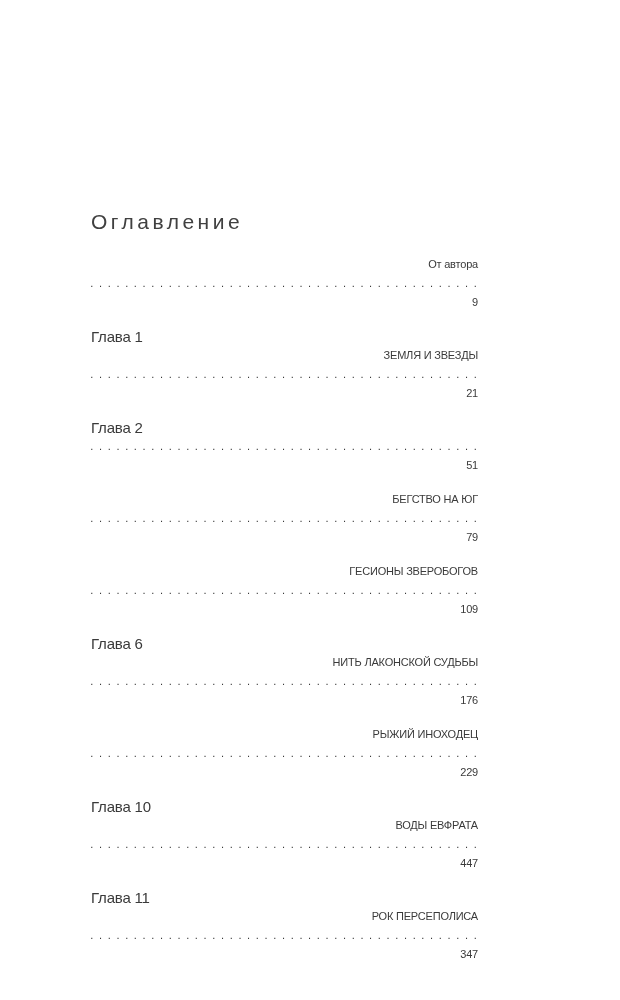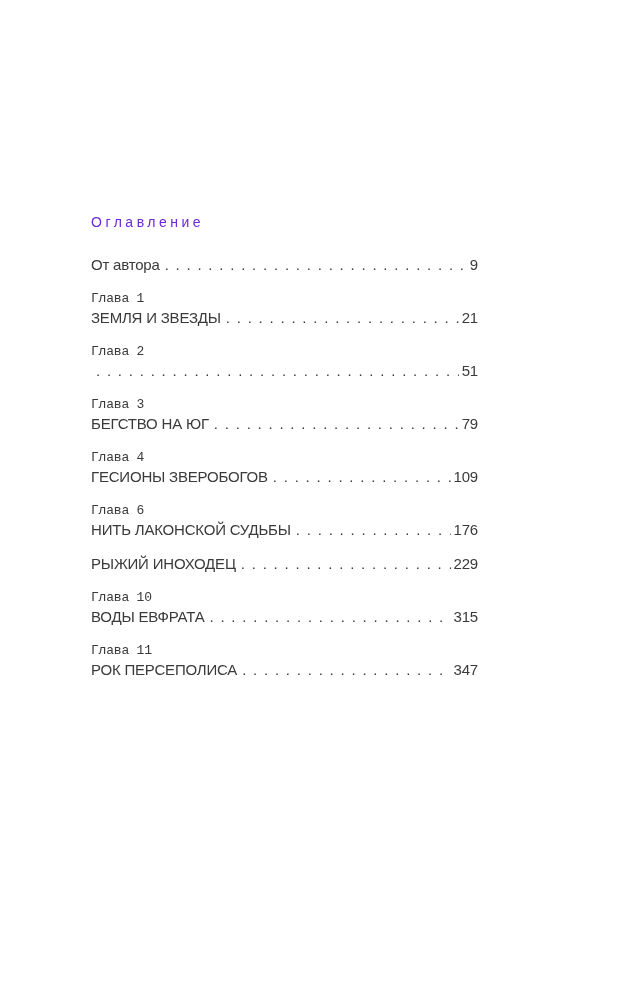--- a/index.html
+++ b/index.html
@@ -16,46 +16,46 @@
     font-family: "Liberation Sans", sans-serif;
     color: #3a3a3a;
   }
   .content {
     position: absolute;
     left: 91px;
     top: 210px;
     width: 387px;
   }
   .toc-heading {
-    font-size: 14px;
+    font-size: 21px;
     line-height: 24px;
     font-weight: 400;
     letter-spacing: 3.5px;
     margin: 0 0 21px 0;
-    color: #6d28d9;
+    color: #404040;
   }
   .toc-list {
     margin: 0;
     padding: 0;
   }
   .toc-entry {
     margin: 0 0 15px 0;
   }
   .chapter-line {
-    font-size: 13px;
+    font-size: 15px;
     line-height: 19px;
     letter-spacing: -0.2px;
     white-space: nowrap;
-    font-family: Liberation Mono, monospace;
   }
   .title-line {
     display: flex;
-    align-items: center;
-    font-size: 15px;
+    align-items: flex-end;
+    font-size: 11px;
     line-height: 19px;
+    flex-direction: column;
   }
   .title {
     white-space: nowrap;
     letter-spacing: -0.2px;
     flex: 0 0 auto;
   }
   .dots {
     flex: 1 1 auto;
     overflow: hidden;
     white-space: nowrap;
@@ -101,30 +101,28 @@
 
   <div class="toc-entry">
     <div class="chapter-line">Глава 2</div>
     <div class="title-line">
       <span class="dots"></span>
       <span class="pagenum">51</span>
     </div>
   </div>
 
   <div class="toc-entry">
-    <div class="chapter-line">Глава 3</div>
     <div class="title-line">
       <span class="title">БЕГСТВО НА ЮГ</span>
       <span class="dots"></span>
       <span class="pagenum">79</span>
     </div>
   </div>
 
   <div class="toc-entry">
-    <div class="chapter-line">Глава 4</div>
     <div class="title-line">
       <span class="title">ГЕСИОНЫ ЗВЕРОБОГОВ</span>
       <span class="dots"></span>
       <span class="pagenum">109</span>
     </div>
   </div>
 
 
   <div class="toc-entry">
     <div class="chapter-line">Глава 6</div>
@@ -143,21 +141,21 @@
       <span class="pagenum">229</span>
     </div>
   </div>
 
 
   <div class="toc-entry">
     <div class="chapter-line">Глава 10</div>
     <div class="title-line">
       <span class="title">ВОДЫ ЕВФРАТА</span>
       <span class="dots"></span>
-      <span class="pagenum">315</span>
+      <span class="pagenum">447</span>
     </div>
   </div>
 
   <div class="toc-entry">
     <div class="chapter-line">Глава 11</div>
     <div class="title-line">
       <span class="title">РОК ПЕРСЕПОЛИСА</span>
       <span class="dots"></span>
       <span class="pagenum">347</span>
     </div>

